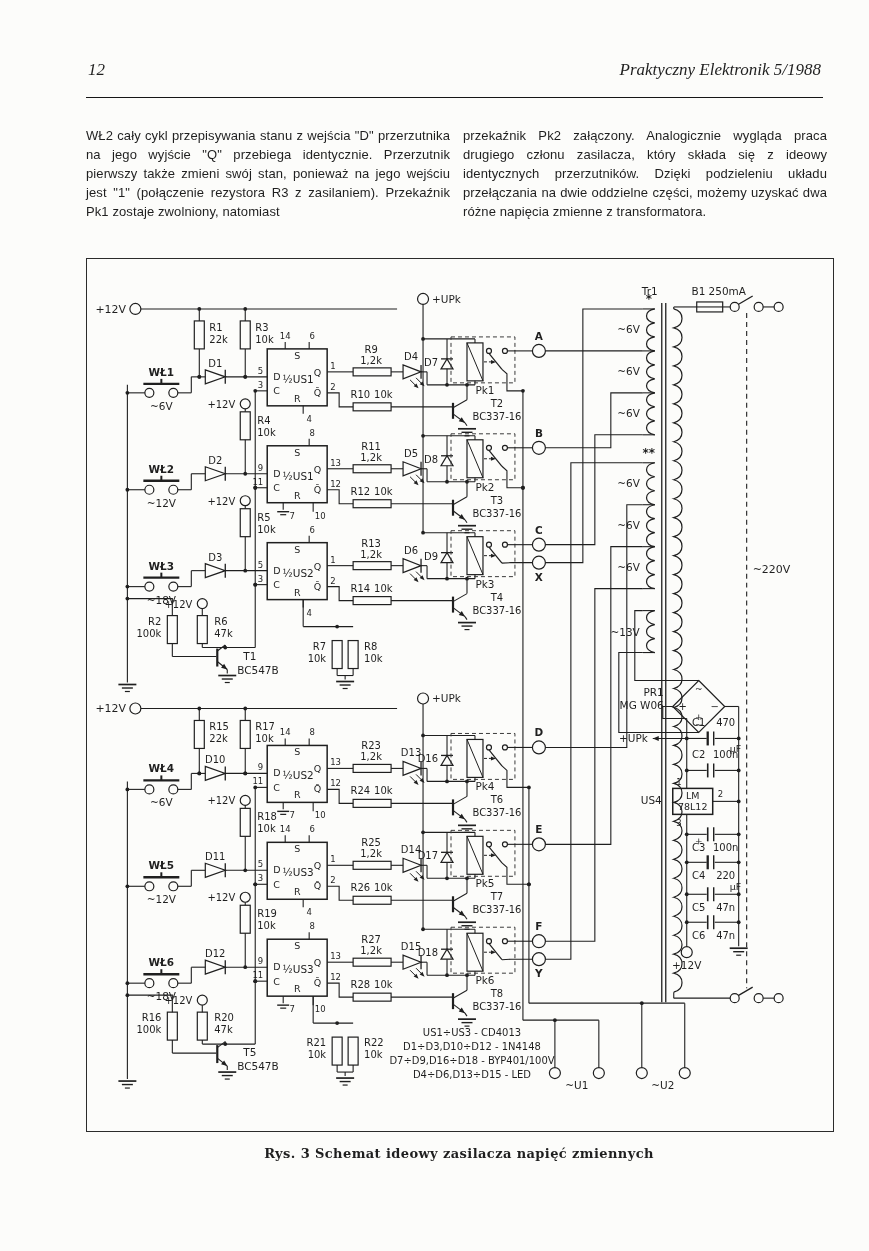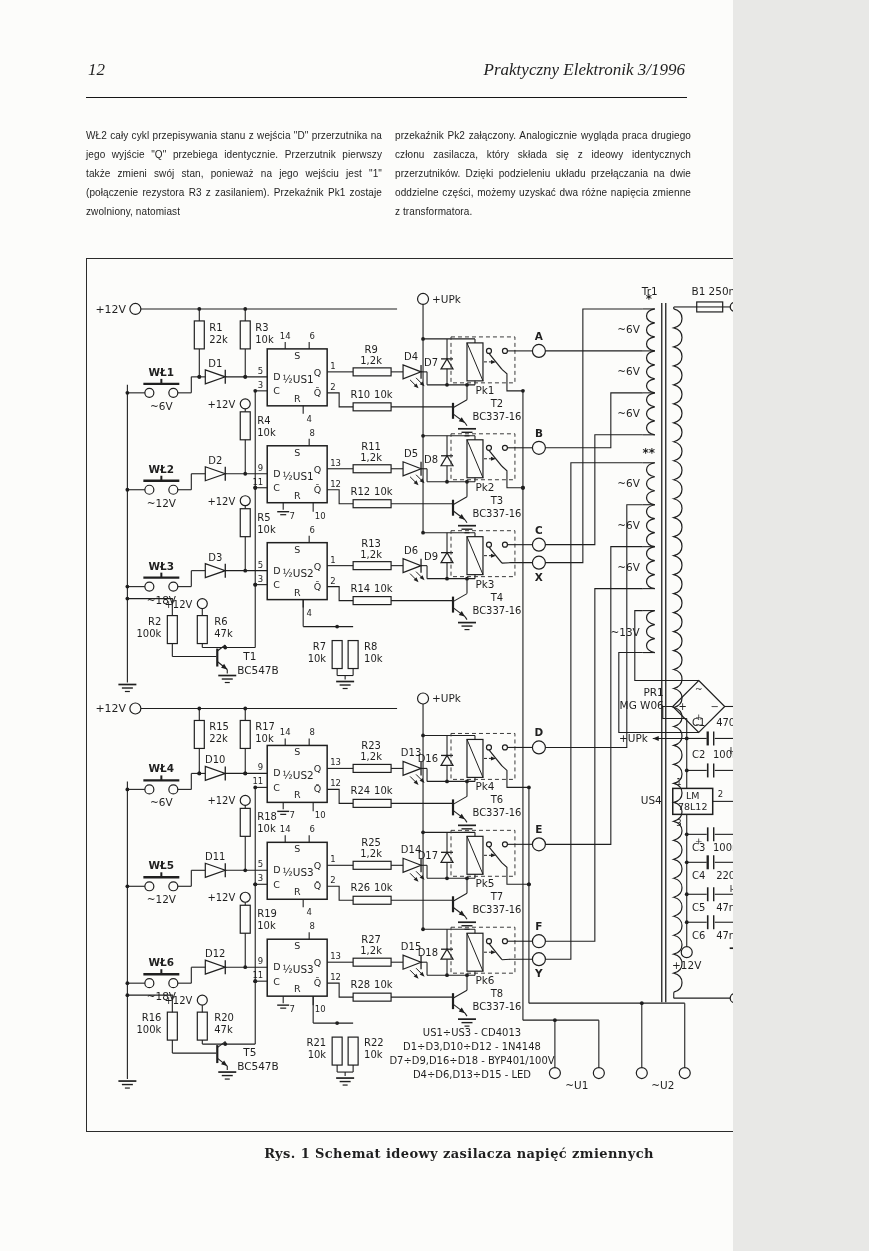--- a/index.html
+++ b/index.html
@@ -1,35 +1,35 @@
 <!DOCTYPE html>
 <html><head>
 <meta charset="utf-8">
 <style>
   html,body{margin:0;padding:0;background:#e8e8e6;}
-  .page{position:relative;width:733px;height:1251px;background:#fcfcfa;color:#1f1f1f;overflow:hidden;}
+  .page{position:relative;width:869px;height:1251px;background:#fcfcfa;color:#1f1f1f;overflow:hidden;}
   .header{position:absolute;left:88px;right:48px;top:60px;display:flex;justify-content:space-between;
           font-family:"Liberation Serif",serif;font-style:italic;font-size:17px;}
   .rule{position:absolute;left:86px;right:46px;top:97px;border-top:1.7px solid #161616;}
   .cols{position:absolute;left:86px;right:42px;top:126px;display:flex;gap:13px;}
-  .cols p{flex:1;margin:0;font-family:"Liberation Sans",sans-serif;font-size:10px;line-height:19px;
+  .cols p{flex:1;margin:0;font-family:"Liberation Sans",sans-serif;font-size:13px;line-height:19px;
           text-align:justify;letter-spacing:.1px;}
   .figure-box{position:absolute;left:86px;top:258px;width:746px;height:872px;border:1.5px solid #2b2b2b;background:#fcfcfa;}
   .caption{position:absolute;left:86px;top:1146px;width:746px;text-align:center;
            font-family:"DejaVu Serif",serif;font-weight:bold;font-size:13px;letter-spacing:.4px;}
   #sch{display:block;}
   #sch text{font-family:"DejaVu Sans",sans-serif;fill:#1f1f1f;}
 </style>
 </head>
 <body>
 
 <div class="page">
   <div class="header">
     <span>12</span>
-    <span>Praktyczny Elektronik 3/1996</span>
+    <span>Praktyczny Elektronik 5/1988</span>
   </div>
   <div class="rule"></div>
   <div class="cols">
     <p>WŁ2 cały cykl przepisywania stanu z wejścia "D" przerzutnika na jego wyjście "Q" przebiega identycznie. Przerzutnik pierwszy także zmieni swój stan, ponieważ na jego wejściu jest "1" (połączenie rezystora R3 z zasilaniem). Przekaźnik Pk1 zostaje zwolniony, natomiast</p>
     <p>przekaźnik Pk2 załączony. Analogicznie wygląda praca drugiego członu zasilacza, który składa się z ideowy identycznych przerzutników. Dzięki podzieleniu układu przełączania na dwie oddzielne części, możemy uzyskać dwa różne napięcia zmienne z transformatora.</p>
   </div>
   <div class="figure-box">
     <svg id="sch" width="746" height="871" viewBox="0 0 746 872">
         <text x="8" y="54" font-size="11" text-anchor="start">+12V</text>
         <circle cx="48" cy="50" r="5.5" fill="none" stroke="#1f1f1f" stroke-width="1.2"></circle>
@@ -919,14 +919,14 @@
         <circle cx="652" cy="543" r="1.9" fill="#1f1f1f"></circle>
         <text x="631" y="539" font-size="8.5" text-anchor="start">2</text>
         <circle cx="600" cy="694" r="5.5" fill="none" stroke="#1f1f1f" stroke-width="1.2"></circle>
         <text x="600" y="711" font-size="10.5" text-anchor="middle">+12V</text>
         <text x="385" y="778" font-size="10" text-anchor="middle" font-family="&quot;DejaVu Sans Mono&quot;,monospace">US1÷US3 - CD4013</text>
         <text x="385" y="792" font-size="10" text-anchor="middle" font-family="&quot;DejaVu Sans Mono&quot;,monospace">D1÷D3,D10÷D12 - 1N4148</text>
         <text x="385" y="806" font-size="10" text-anchor="middle" font-family="&quot;DejaVu Sans Mono&quot;,monospace">D7÷D9,D16÷D18 - BYP401/100V</text>
         <text x="385" y="820" font-size="10" text-anchor="middle" font-family="&quot;DejaVu Sans Mono&quot;,monospace">D4÷D6,D13÷D15 - LED</text>
       </svg>
   </div>
-  <div class="caption">Rys. 1 Schemat ideowy zasilacza napięć zmiennych</div>
+  <div class="caption">Rys. 3 Schemat ideowy zasilacza napięć zmiennych</div>
 </div>
 
 </body></html>

